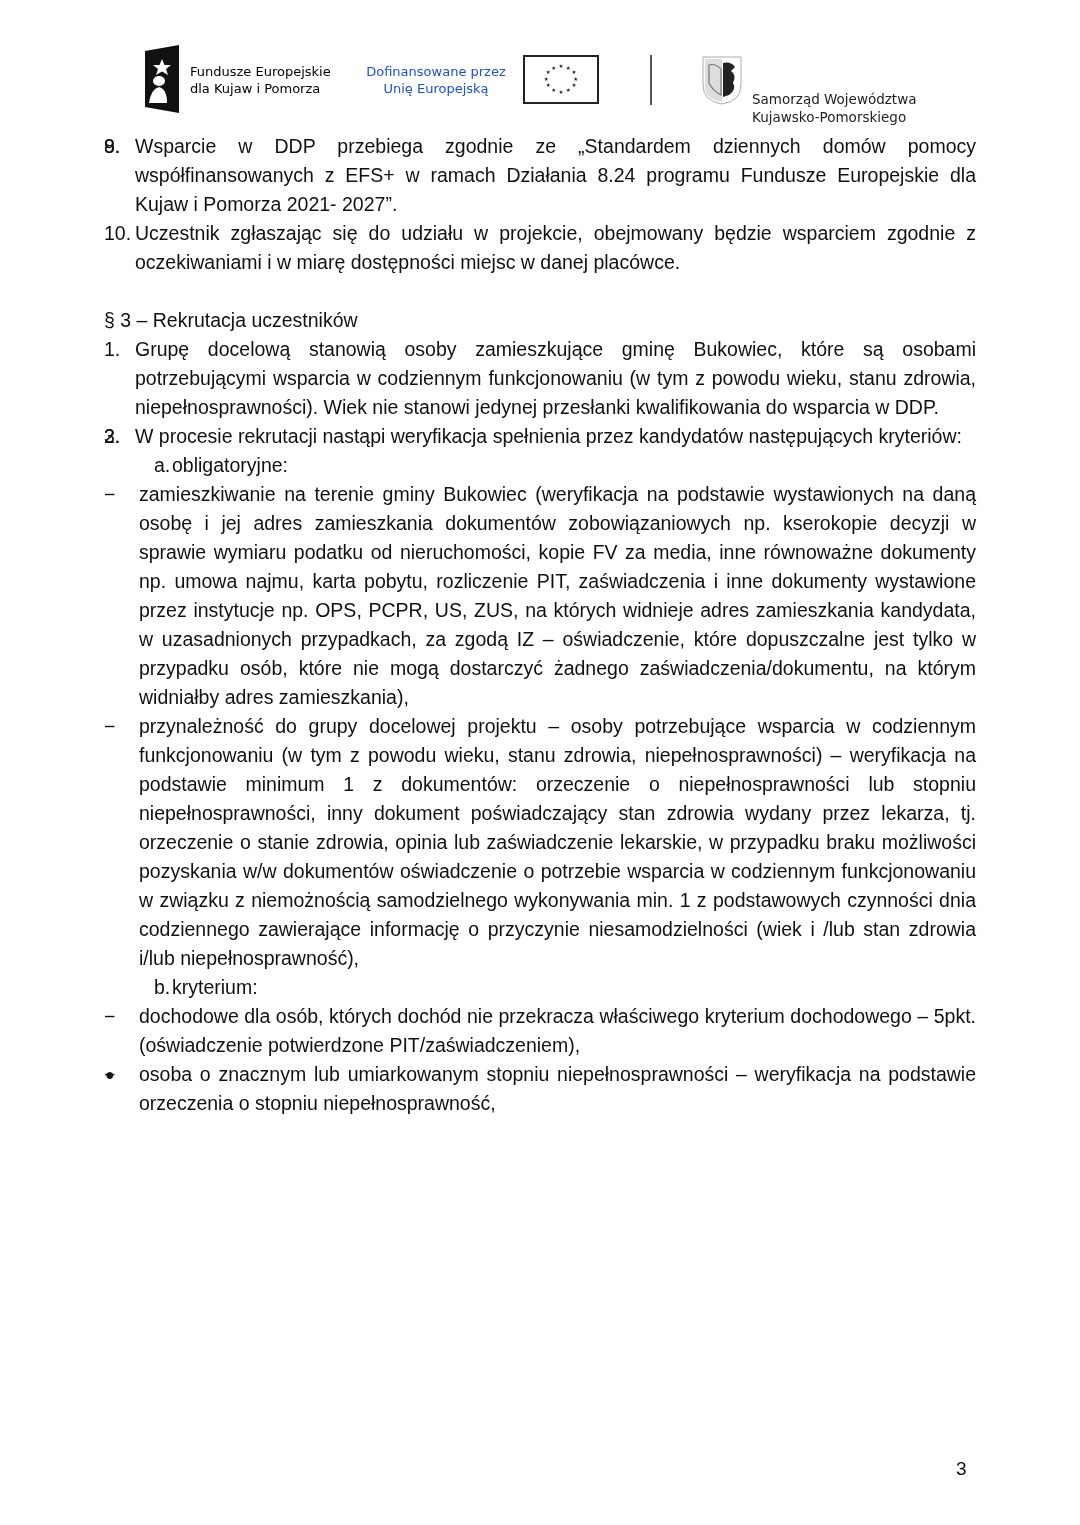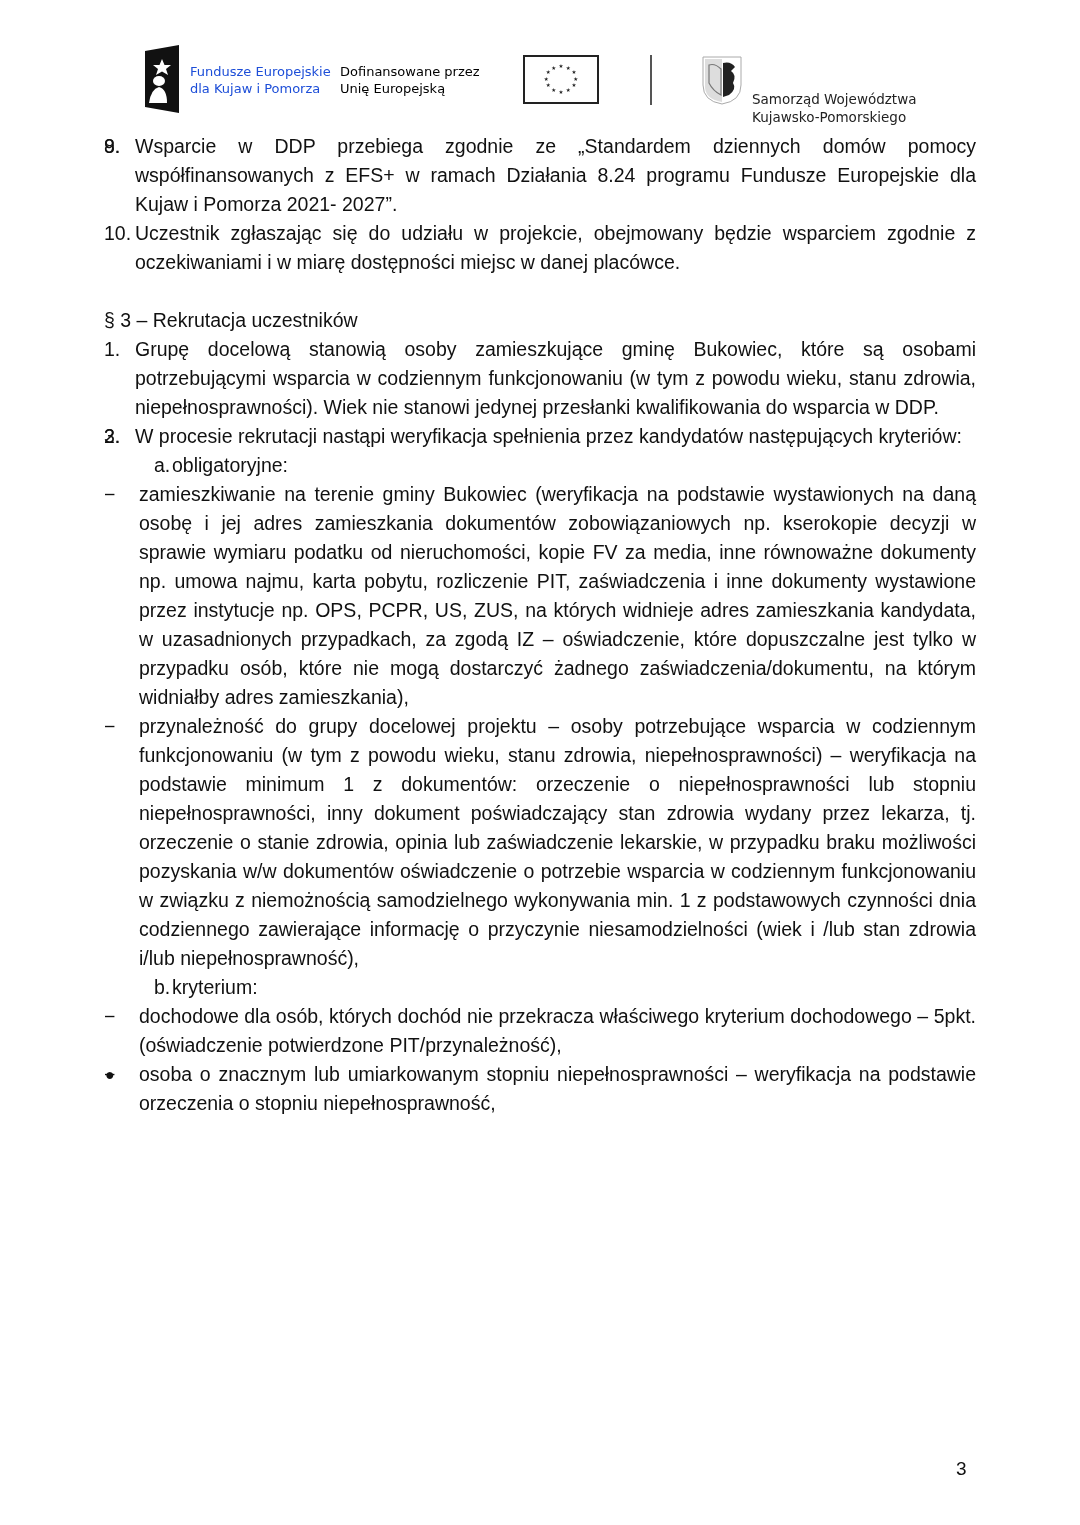--- a/index.html
+++ b/index.html
@@ -1,21 +1,21 @@
 <!DOCTYPE html>
 <html><head>
 <meta charset="utf-8">
 <style>
   html, body { margin: 0; padding: 0; background: #ffffff; }
   body { width: 1080px; height: 1525px; position: relative; overflow: hidden;
          font-family: "Liberation Sans", sans-serif; color: #111; }
   .header { position: absolute; left: 0; top: 0; width: 1080px; height: 130px; }
   .fe-logo { position: absolute; left: 145px; top: 45px; width: 34px; height: 68px; }
-  .fe-text { position: absolute; left: 190px; top: 63px; font-size: 13px; line-height: 17px; color: #1d4ed8; font-family: "DejaVu Sans", sans-serif; }
-  .eu-text { position: absolute; left: 340px; top: 63px; width: 152px; text-align: left; font-size: 13px; line-height: 17px; color: #000000; font-family: "DejaVu Sans", sans-serif; }
+  .fe-text { position: absolute; left: 190px; top: 63px; font-size: 13px; line-height: 17px; color: #000000; font-family: "DejaVu Sans", sans-serif; }
+  .eu-text { position: absolute; left: 360px; top: 63px; width: 152px; text-align: center; font-size: 13px; line-height: 17px; color: #1d4ed8; font-family: "DejaVu Sans", sans-serif; }
   .eu-flag { position: absolute; left: 523px; top: 55px; width: 76px; height: 49px; border: 2px solid #222; box-sizing: border-box; }
   .divider { position: absolute; left: 650px; top: 55px; width: 2px; height: 50px; background: #555; }
   .crest { position: absolute; left: 701px; top: 55px; width: 42px; height: 50px; }
   .skp-text { position: absolute; left: 752px; top: 58px; font-size: 13.5px; line-height: 18px; color: #222; font-family: "DejaVu Sans", sans-serif; margin-top: 32px; }
 
   .content { position: absolute; left: 104px; top: 132px; width: 872px; font-size: 19.5px; line-height: 29px; }
   .row { position: relative; padding-left: 31px; text-align: justify; text-align-last: left; }
   .num { position: absolute; left: 0; top: 0; }
   .heading { font-weight: normal; margin-top: 29px; padding-left: 0; }
   .sub { position: relative; padding-left: 68px; }
@@ -84,19 +84,19 @@
   <div class="row"><span class="num">2.</span></div>
   <div class="row"><span class="num">3.</span><span>W procesie rekrutacji nastąpi weryfikacja spełnienia przez kandydatów następujących kryteriów:</span></div>
 
   <div class="sub"><span class="num">a.</span><span>obligatoryjne:</span></div>
 
   <div class="dash"><span class="num">−</span><span>zamieszkiwanie na terenie gminy Bukowiec (weryfikacja na podstawie wystawionych na daną osobę i jej adres zamieszkania dokumentów zobowiązaniowych np. kserokopie decyzji w sprawie wymiaru podatku od nieruchomości, kopie FV za media, inne równoważne dokumenty np. umowa najmu, karta pobytu, rozliczenie PIT, zaświadczenia i inne dokumenty wystawione przez instytucje np. OPS, PCPR, US, ZUS, na których widnieje adres zamieszkania kandydata, w uzasadnionych przypadkach, za zgodą IZ – oświadczenie, które dopuszczalne jest tylko w przypadku osób, które nie mogą dostarczyć żadnego zaświadczenia/dokumentu, na którym widniałby adres zamieszkania),</span></div>
   <div class="dash"><span class="num">−</span><span>przynależność do grupy docelowej projektu – osoby potrzebujące wsparcia w codziennym funkcjonowaniu (w tym z powodu wieku, stanu zdrowia, niepełnosprawności) – weryfikacja na podstawie minimum 1 z dokumentów: orzeczenie o niepełnosprawności lub stopniu niepełnosprawności, inny dokument poświadczający stan zdrowia wydany przez lekarza, tj. orzeczenie o stanie zdrowia, opinia lub zaświadczenie lekarskie, w przypadku braku możliwości pozyskania w/w dokumentów oświadczenie o potrzebie wsparcia w codziennym funkcjonowaniu w związku z niemożnością samodzielnego wykonywania min. 1 z podstawowych czynności dnia codziennego zawierające informację o przyczynie niesamodzielności (wiek i /lub stan zdrowia i/lub niepełnosprawność),</span></div>
 
   <div class="sub"><span class="num">b.</span><span>kryterium:</span></div>
 
-  <div class="dash"><span class="num">−</span><span>dochodowe dla osób, których dochód nie przekracza właściwego kryterium dochodowego – 5pkt. (oświadczenie potwierdzone PIT/przynależność),</span></div>
+  <div class="dash"><span class="num">−</span><span>dochodowe dla osób, których dochód nie przekracza właściwego kryterium dochodowego – 5pkt. (oświadczenie potwierdzone PIT/zaświadczeniem),</span></div>
   <div class="dash"><span class="num">−</span></div>
 
   <div class="bullet"><span class="num">●</span><span>osoba o znacznym lub umiarkowanym stopniu niepełnosprawności – weryfikacja na podstawie orzeczenia o stopniu niepełnosprawność,</span></div>
 </div>
 
 <div class="page-num">3</div>
 
 </body></html>

